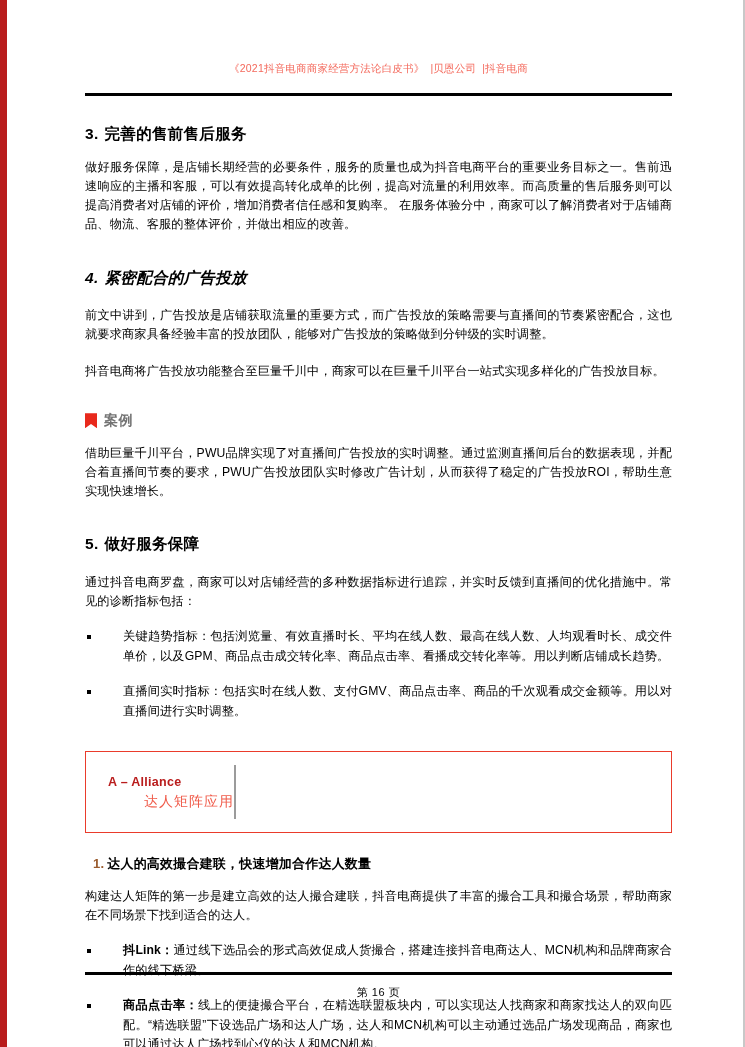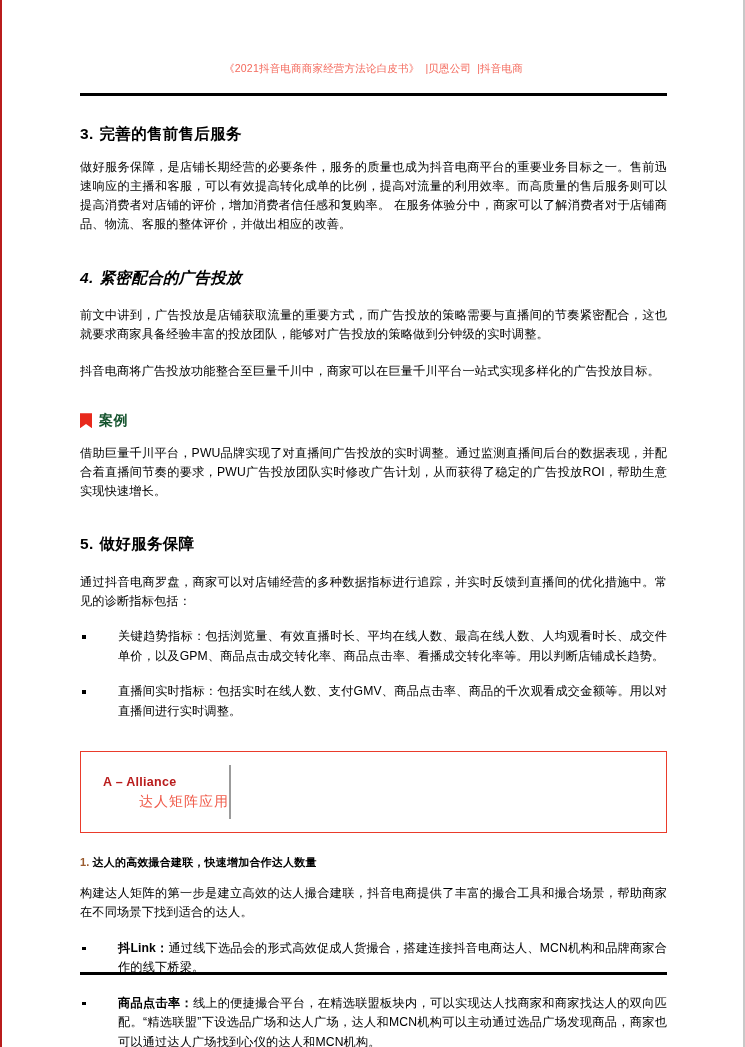--- a/index.html
+++ b/index.html
@@ -9,21 +9,21 @@
   }
   body {
     font-family: "Liberation Sans", "DejaVu Sans", sans-serif;
     color: #000000;
   }
   .page {
     position: relative;
     width: 745px;
     height: 1047px;
     background: #ffffff;
-    border-left: 2px solid #b91c1c;
+    border-left: 7px solid #b91c1c;
     border-right: 2px solid #c8c8c8;
     box-sizing: border-box;
     overflow: hidden;
   }
   .content {
     position: absolute;
     left: 78px;
     top: 0;
     width: 587px;
   }
@@ -58,23 +58,23 @@
   }
   h2.section-heading .num {
     display: inline-block;
     margin-right: 6px;
   }
   .h-3 { margin-top: 28px !important; }
   .h-4 { margin-top: 33px !important; font-style: italic; }
   .h-5 { margin-top: 33px !important; }
 
   h3.sub-heading {
-    font-size: 11px;
-    font-weight: bold;
-    margin: 0;
+    font-size: 13px;
+    font-weight: bold;
+    margin: 8px;
     padding: 0;
     line-height: 1.35;
     letter-spacing: 0.2px;
   }
   h3.sub-heading .num {
     color: #9a5b2e;
     margin-right: 3px;
   }
 
   
@@ -92,21 +92,21 @@
   
   .case-block {
     margin-top: 30px;
   }
   .case-label {
     display: flex;
     align-items: center;
     gap: 7px;
     font-size: 14px;
     font-weight: bold;
-    color: #14532d;
+    color: #737373;
     letter-spacing: 0.5px;
   }
   .case-flag {
     width: 12px;
     height: 15px;
     background: #e8291c;
     clip-path: polygon(0 0, 100% 0, 100% 100%, 50% 72%, 0 100%);
   }
 
   
@@ -271,14 +271,17 @@
       </li>
       <li>
         <span class="marker"></span>
         <b>商品点击率：</b><span>线上的便捷撮合平台，在精选联盟板块内，可以实现达人找商家和商家找达人的双向匹配。“精选联盟”下设选品广场和达人广场，达人和MCN机构可以主动通过选品广场发现商品，商家也可以通过达人广场找到心仪的达人和MCN机构。</span>
       </li>
     </ul>
 
   </div>
 
   <div class="rule-bottom"></div>
+  <div class="page-footer">
+    <span>第 16 页</span>
+  </div>
 
 </div>
 
 </body></html>

